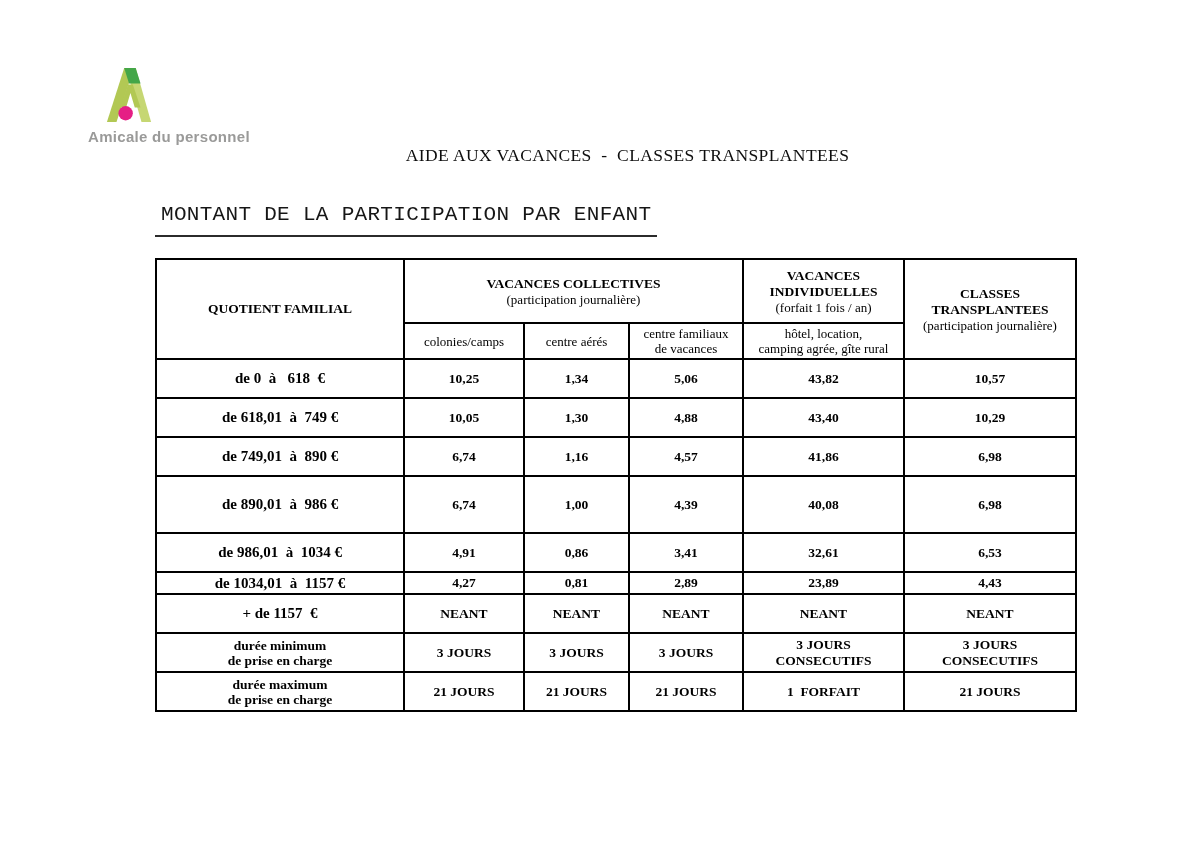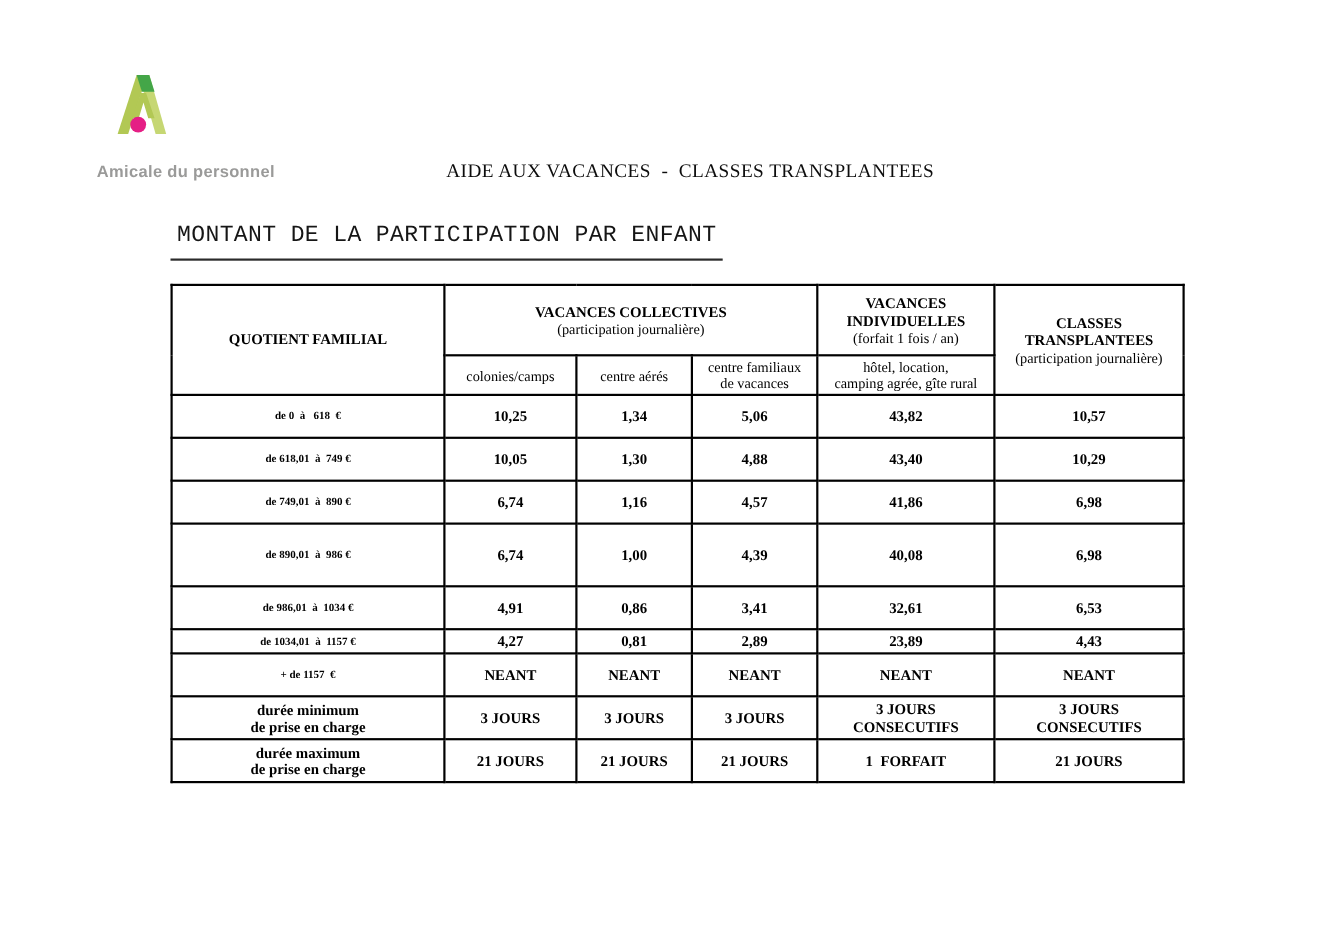--- a/index.html
+++ b/index.html
@@ -18,21 +18,21 @@
   .logo-text {
     position:absolute; left:158px; top:67px;
     font-family:"Liberation Sans", sans-serif;
     font-weight:bold; font-size:12.5px; line-height:13.5px;
     color:#8f8f8f; letter-spacing:.2px;
   }
   .logo-brand { margin-top:2px; font-size:17px; line-height:19px; }
   .logo-brand .dp { color:#4a4a4a; }
   .logo-brand .nm { color:#e6007e; }
   .amicale {
-    position:absolute; left:88px; top:148px;
+    position:absolute; left:88px; top:128px;
     font-family:"Liberation Sans", sans-serif;
     font-weight:bold; font-size:15px; color:#9a9a99; letter-spacing:.3px;
   }
 
   
   .title-main {
     position:absolute; left:155px; top:145px; width:945px;
     text-align:center; font-weight:normal; font-size:17.5px;
     letter-spacing:.4px; white-space:pre; color:#0d0d0d;
   }
@@ -48,21 +48,21 @@
   
   table.grid {
     position:absolute; left:155px; top:258px;
     border-collapse:collapse; table-layout:fixed; width:920px;
     font-family:"Liberation Serif", serif;
   }
   table.grid td { border:2px solid #000; vertical-align:middle; text-align:center; padding:1px 2px; }
   .hdr { font-weight:bold; font-size:13.5px; line-height:16px; }
   .hdr-sub { font-weight:normal; font-size:13px; line-height:15px; }
   .subcol { font-weight:normal; font-size:13px; line-height:15px; }
-  .qf-label { text-align:left; padding-left:9px; font-weight:bold; font-size:10px; white-space:pre;margin-top:32px; }
+  .qf-label { text-align:left; padding-left:9px; font-weight:bold; font-size:15px; white-space:pre;margin-top:32px; }
   .val { font-weight:bold; font-size:13.5px; }
   .dur-label { font-weight:bold; font-size:13.5px; line-height:15px; }
   .ws-pl { white-space:pre-line; }
 
   
   .footnote {
     position:absolute; left:156px; top:746px;
     font-size:13.5px; color:#111; letter-spacing:.1px;
   }
 </style>

